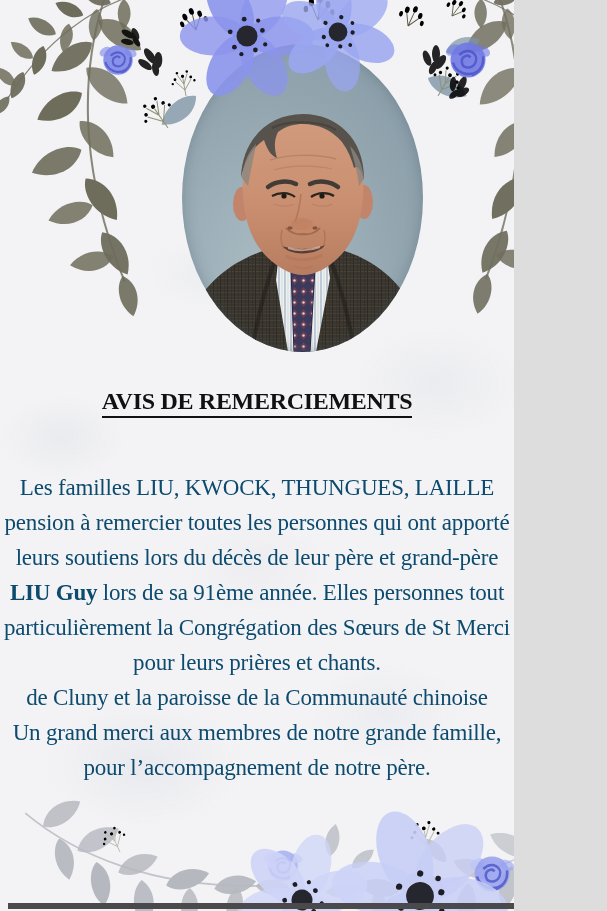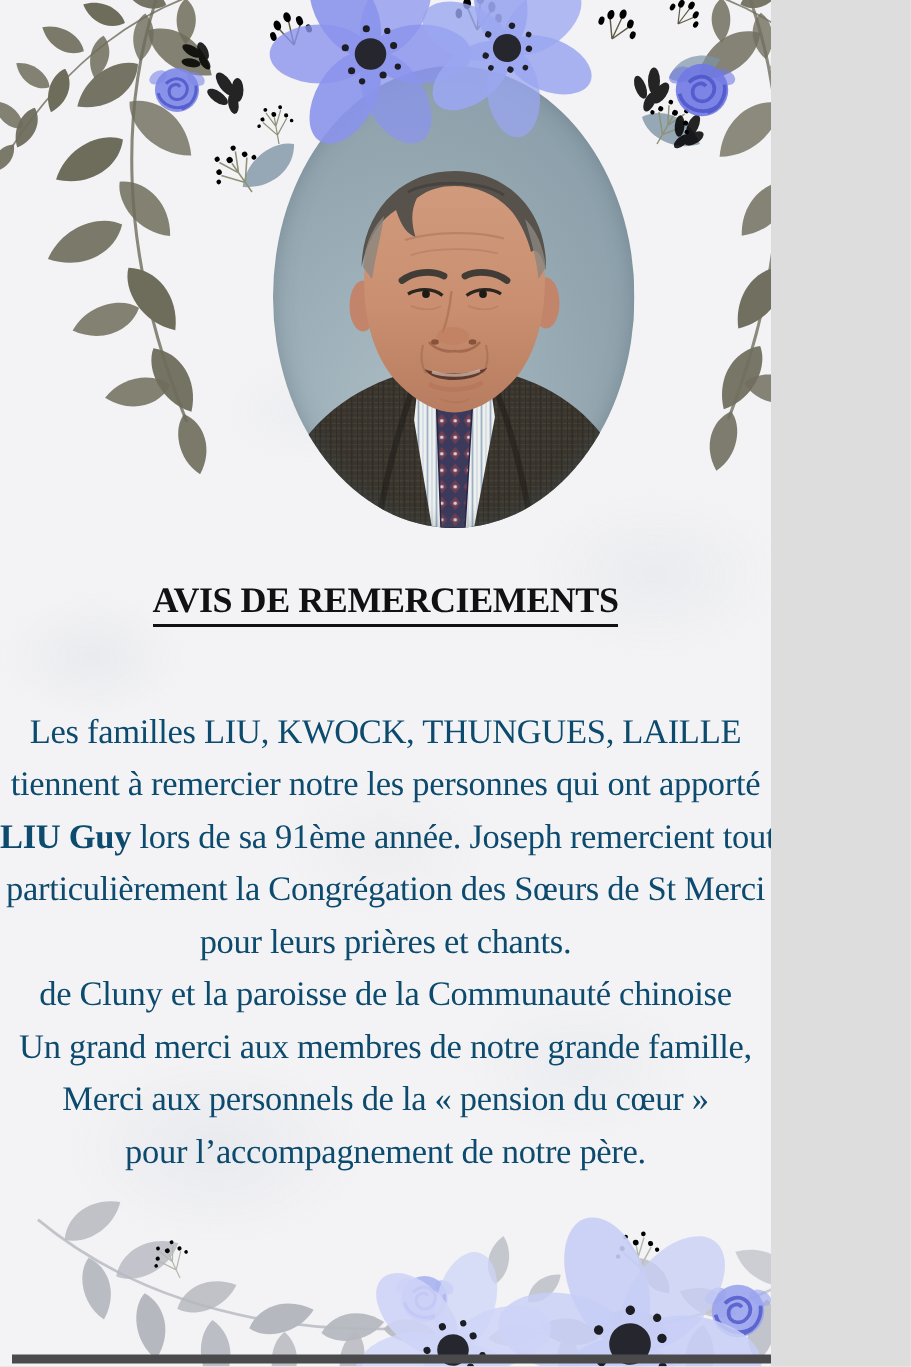--- a/index.html
+++ b/index.html
@@ -275,24 +275,24 @@
     <use href="#anemone" transform="translate(302,900) rotate(-15) scale(1.4)" color="#ced4f7"></use>
     <use href="#anemone" transform="translate(585,902) scale(1.15)" color="#ccd2f6"></use>
   </svg>
 
   <h1 class="title">
     <span>AVIS DE REMERCIEMENTS</span>
   </h1>
 
   <div class="body">
     <div class="line">Les familles LIU, KWOCK, THUNGUES, LAILLE</div>
-    <div class="line">tiennent à remercier notre les personnes qui ont apporté</div>
-    <div class="line"><b>LIU Guy</b><span> lors de sa 91ème année. Joseph remercient tout</span></div>
+    <div class="line">pension à remercier toutes les personnes qui ont apporté</div>
+    <div class="line">leurs soutiens lors du décès de leur père et grand-père</div>
+    <div class="line"><b>LIU Guy</b><span> lors de sa 91ème année. Elles personnes tout</span></div>
     <div class="line">particulièrement la Congrégation des Sœurs de St Merci</div>
     <div class="line">pour leurs prières et chants.</div>
     <div class="line">de Cluny et la paroisse de la Communauté chinoise</div>
     <div class="line">Un grand merci aux membres de notre grande famille,</div>
-    <div class="line">Merci aux personnels de la « pension du cœur »</div>
     <div class="line">pour l’accompagnement de notre père.</div>
   </div>
 
   <div class="bottom-bar"></div>
 </div>
 
 </body></html>

